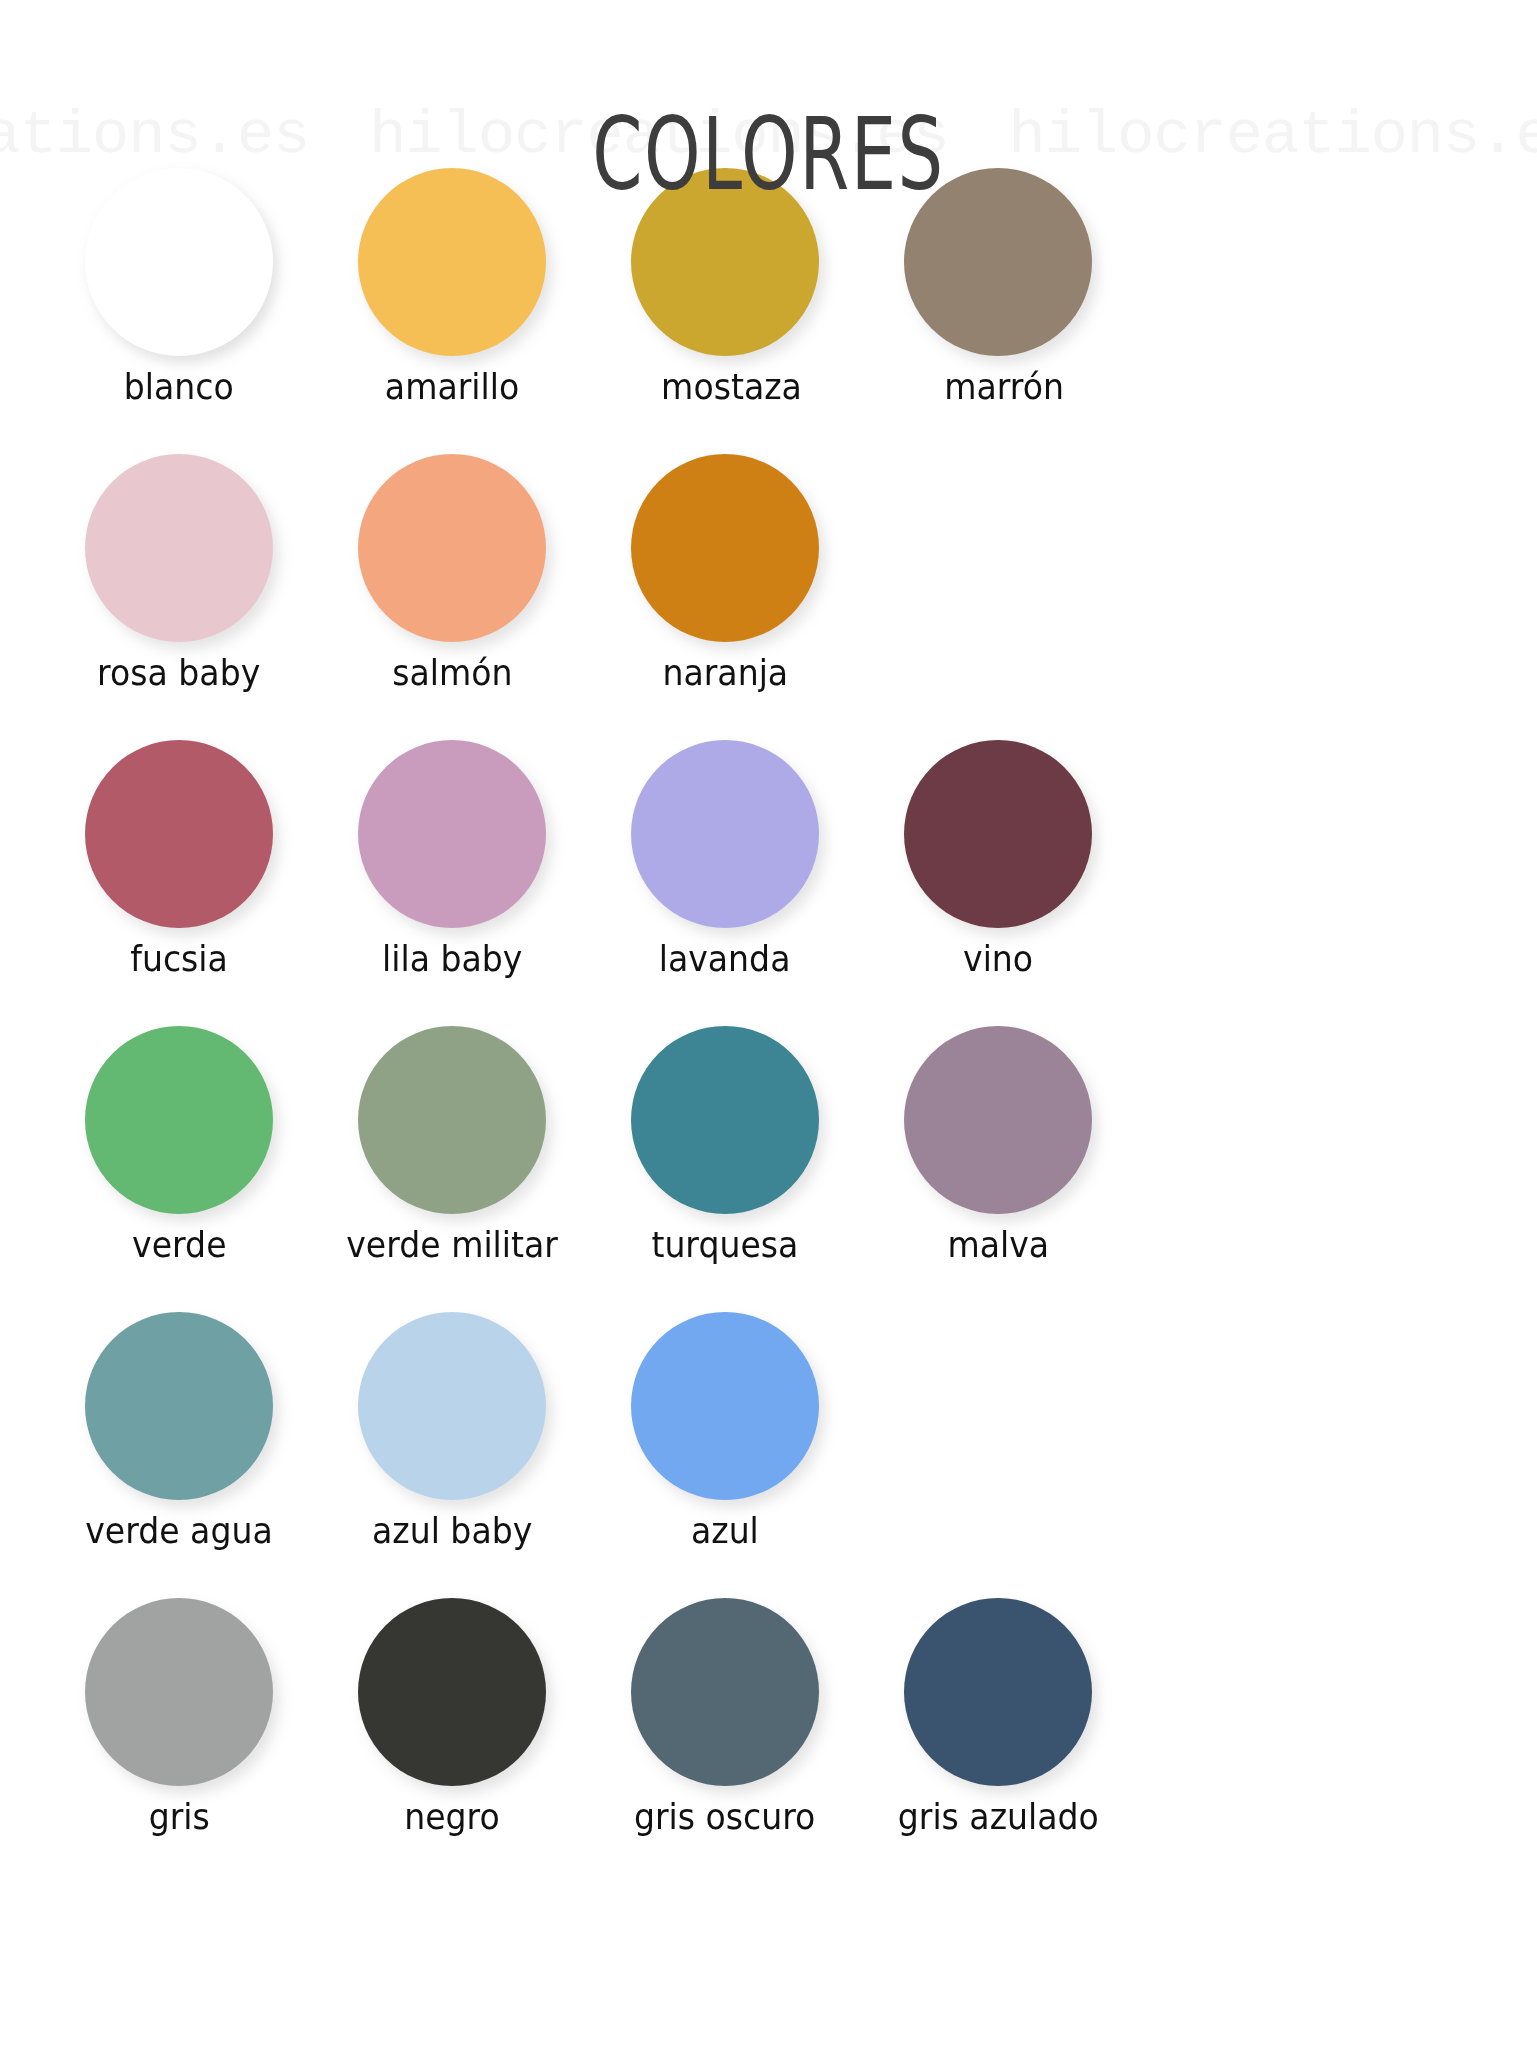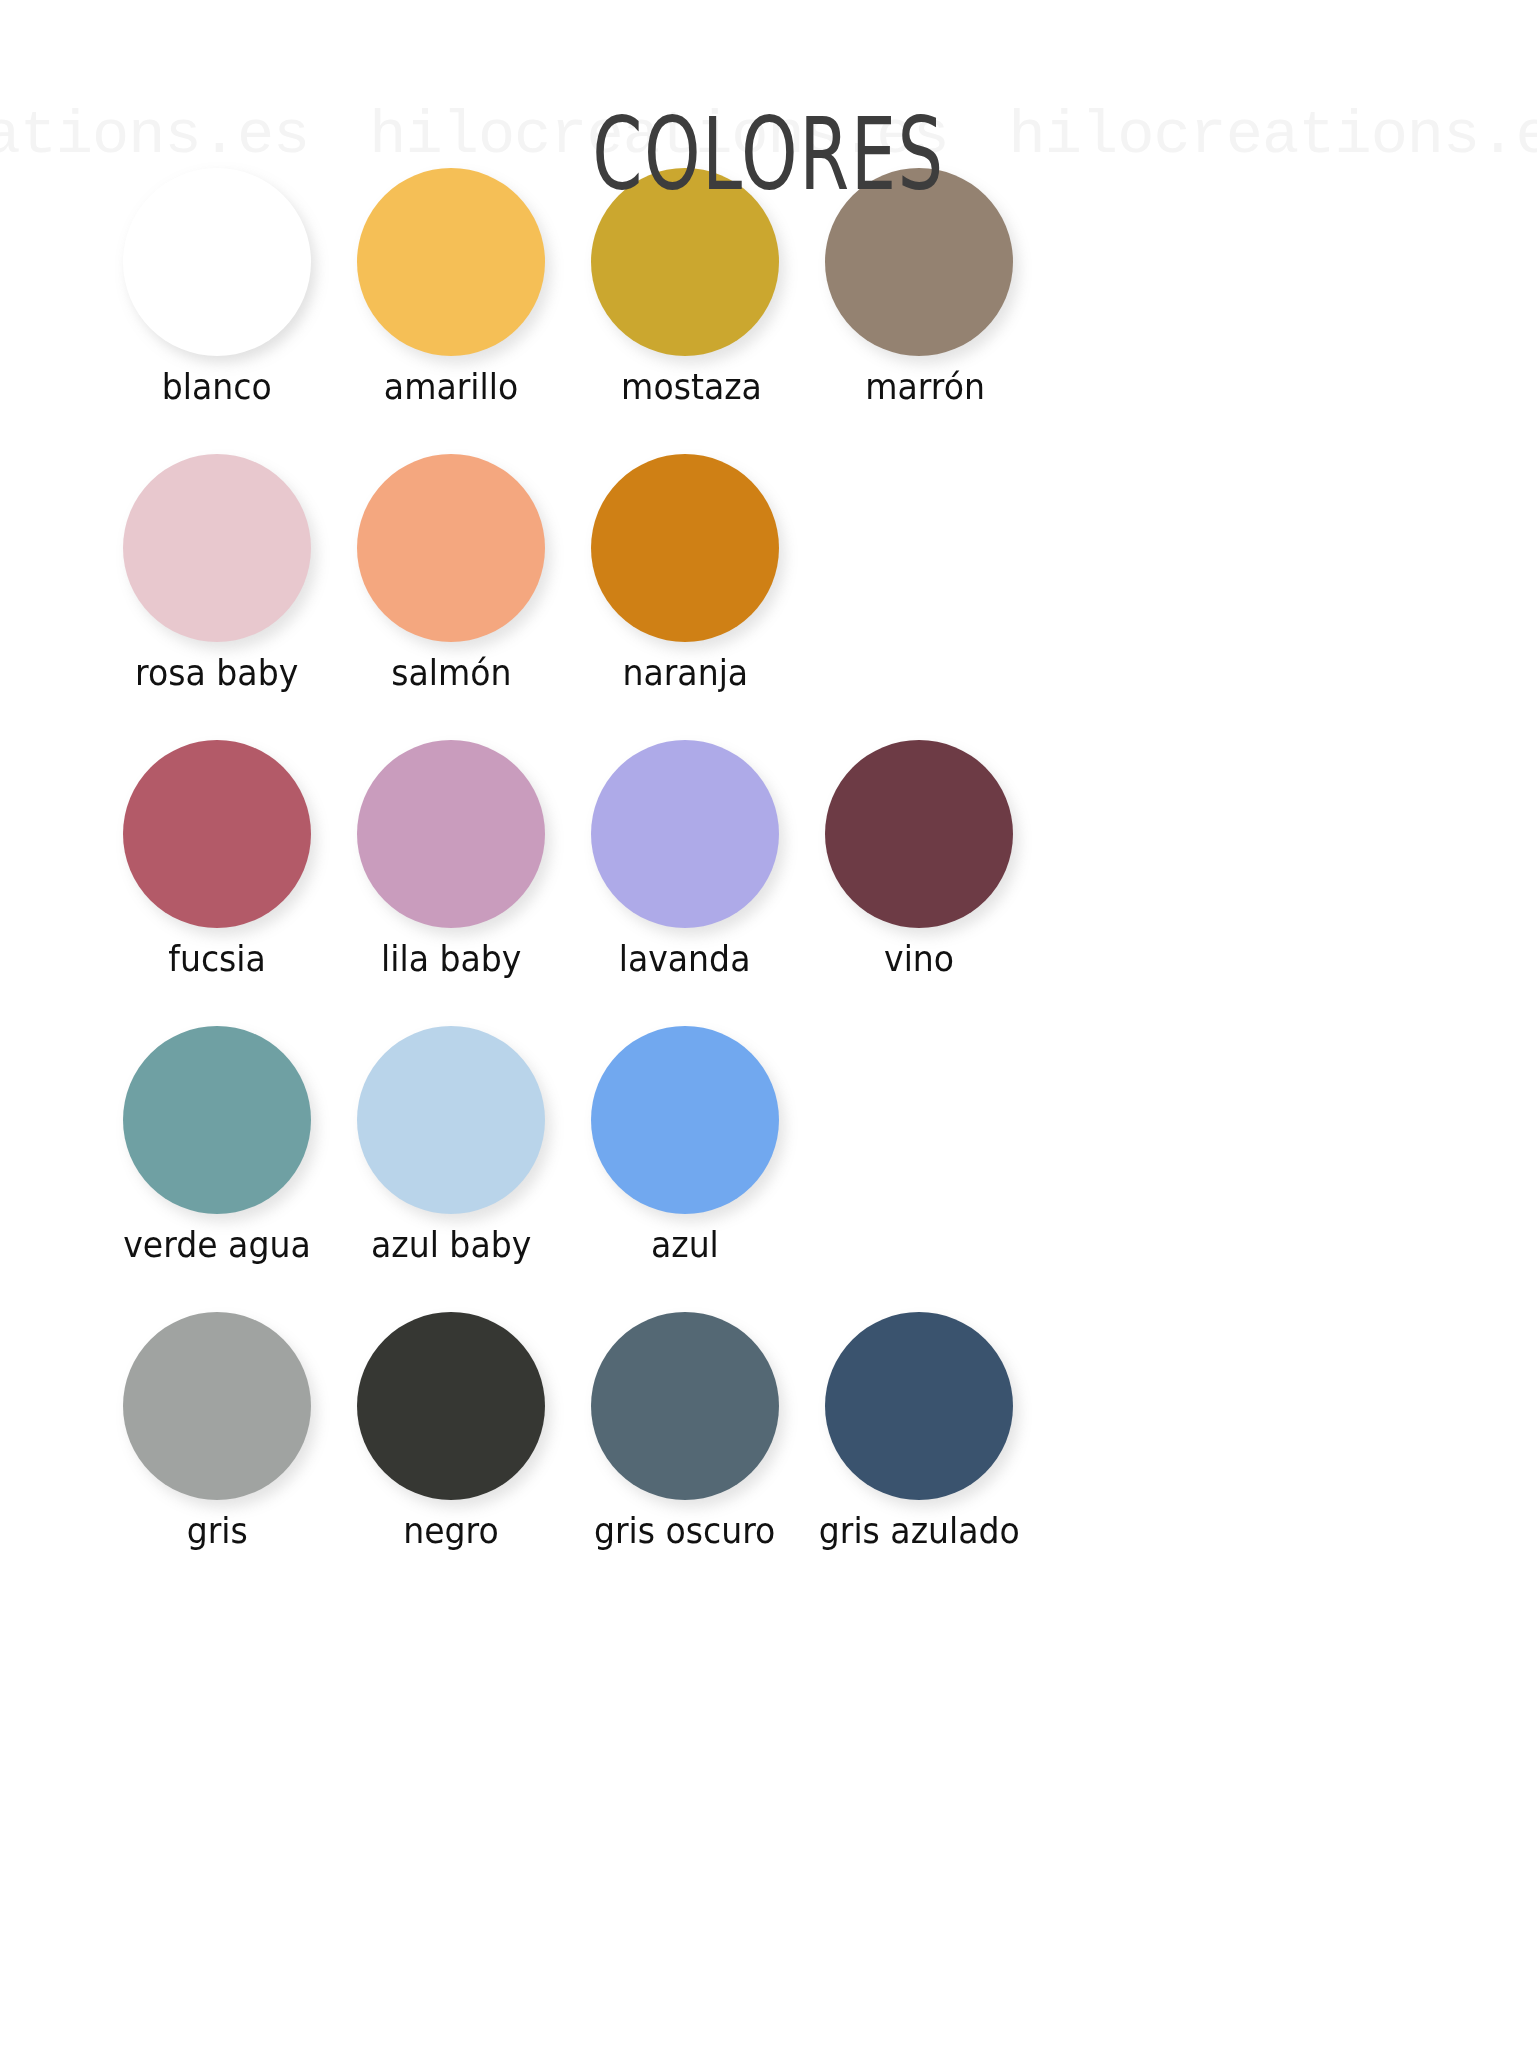--- a/index.html
+++ b/index.html
@@ -69,22 +69,23 @@
     top: 168px;
     left: 0;
     width: 1537px;
     z-index: 4;
   }
   .palette-row {
     position: relative;
     height: 286px;
     display: flex;
     justify-content: flex-start;
-    padding-left: 100px;
+    padding-left: 62px;
     box-sizing: border-box;
+    gap: 39px;
   }
   .swatch-cell {
     width: 234px;
     display: flex;
     flex-direction: column;
     align-items: center;
     position: relative;
   }
   .swatch-circle {
     width: 188px;
@@ -170,20 +171,38 @@
       </div>
       <div class="swatch-cell">
         <div class="swatch-circle" style="background: rgb(174, 170, 232);"></div>
         <div class="swatch-label">lavanda</div>
       </div>
       <div class="swatch-cell">
         <div class="swatch-circle" style="background: rgb(109, 59, 69);"></div>
         <div class="swatch-label">vino</div>
       </div>
     </div>
+    <div class="palette-row" data-row="3">
+      <div class="swatch-cell">
+        <div class="swatch-circle" style="background: rgb(99, 185, 114);"></div>
+        <div class="swatch-label">verde</div>
+      </div>
+      <div class="swatch-cell">
+        <div class="swatch-circle" style="background: rgb(143, 162, 134);"></div>
+        <div class="swatch-label">verde militar</div>
+      </div>
+      <div class="swatch-cell">
+        <div class="swatch-circle" style="background: rgb(61, 133, 148);"></div>
+        <div class="swatch-label">turquesa</div>
+      </div>
+      <div class="swatch-cell">
+        <div class="swatch-circle" style="background: rgb(155, 131, 152);"></div>
+        <div class="swatch-label">malva</div>
+      </div>
+    </div>
     <div class="palette-row" data-row="4">
       <div class="swatch-cell">
         <div class="swatch-circle" style="background: rgb(111, 160, 163);"></div>
         <div class="swatch-label">verde agua</div>
       </div>
       <div class="swatch-cell">
         <div class="swatch-circle" style="background: rgb(185, 212, 234);"></div>
         <div class="swatch-label">azul baby</div>
       </div>
       <div class="swatch-cell">

